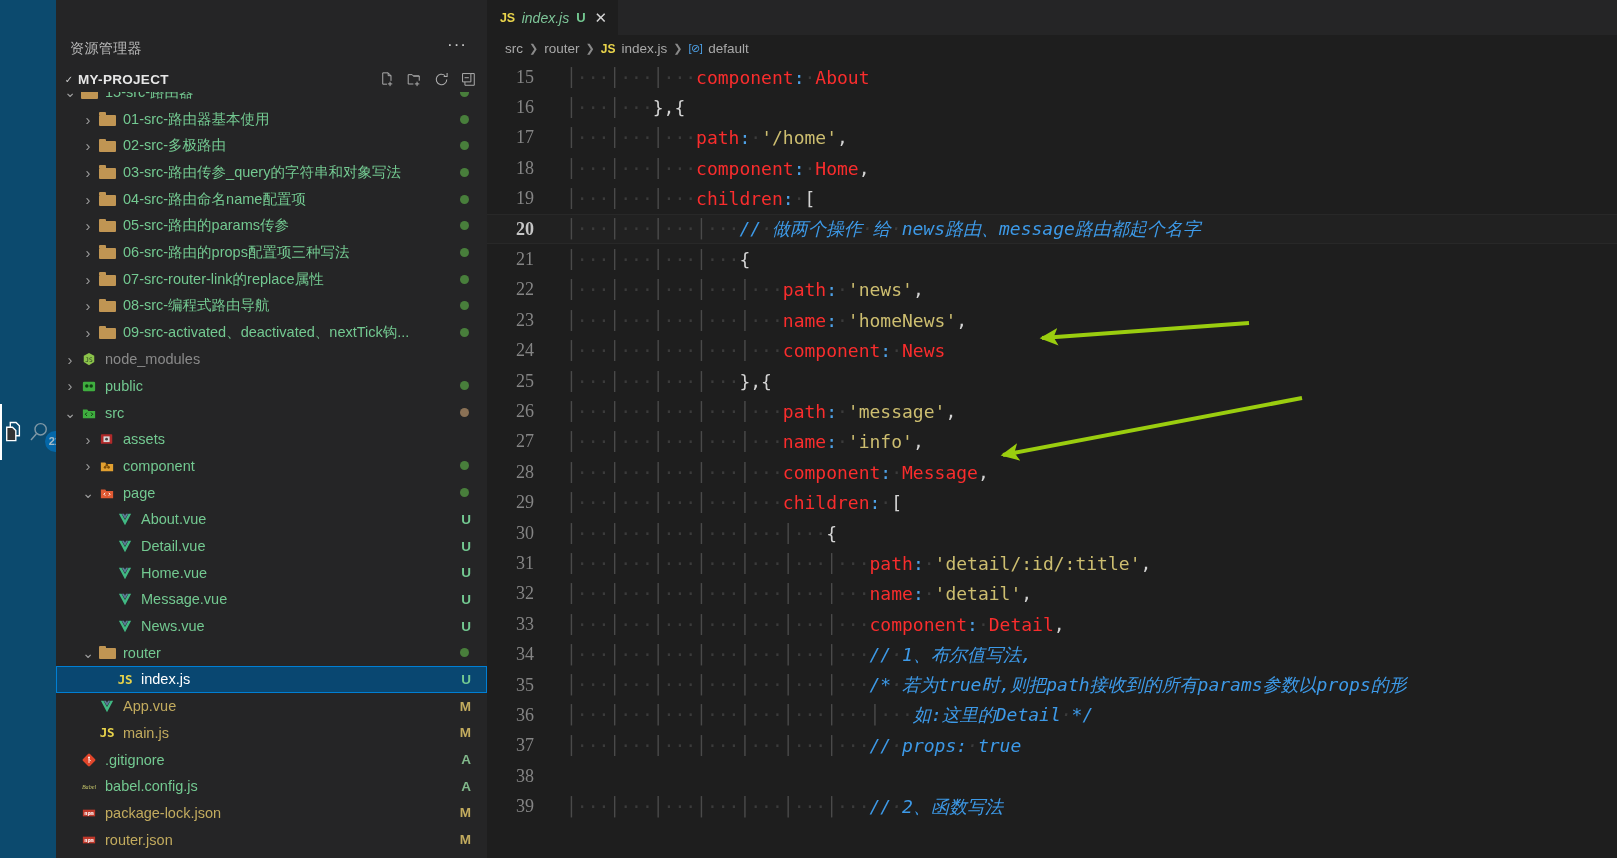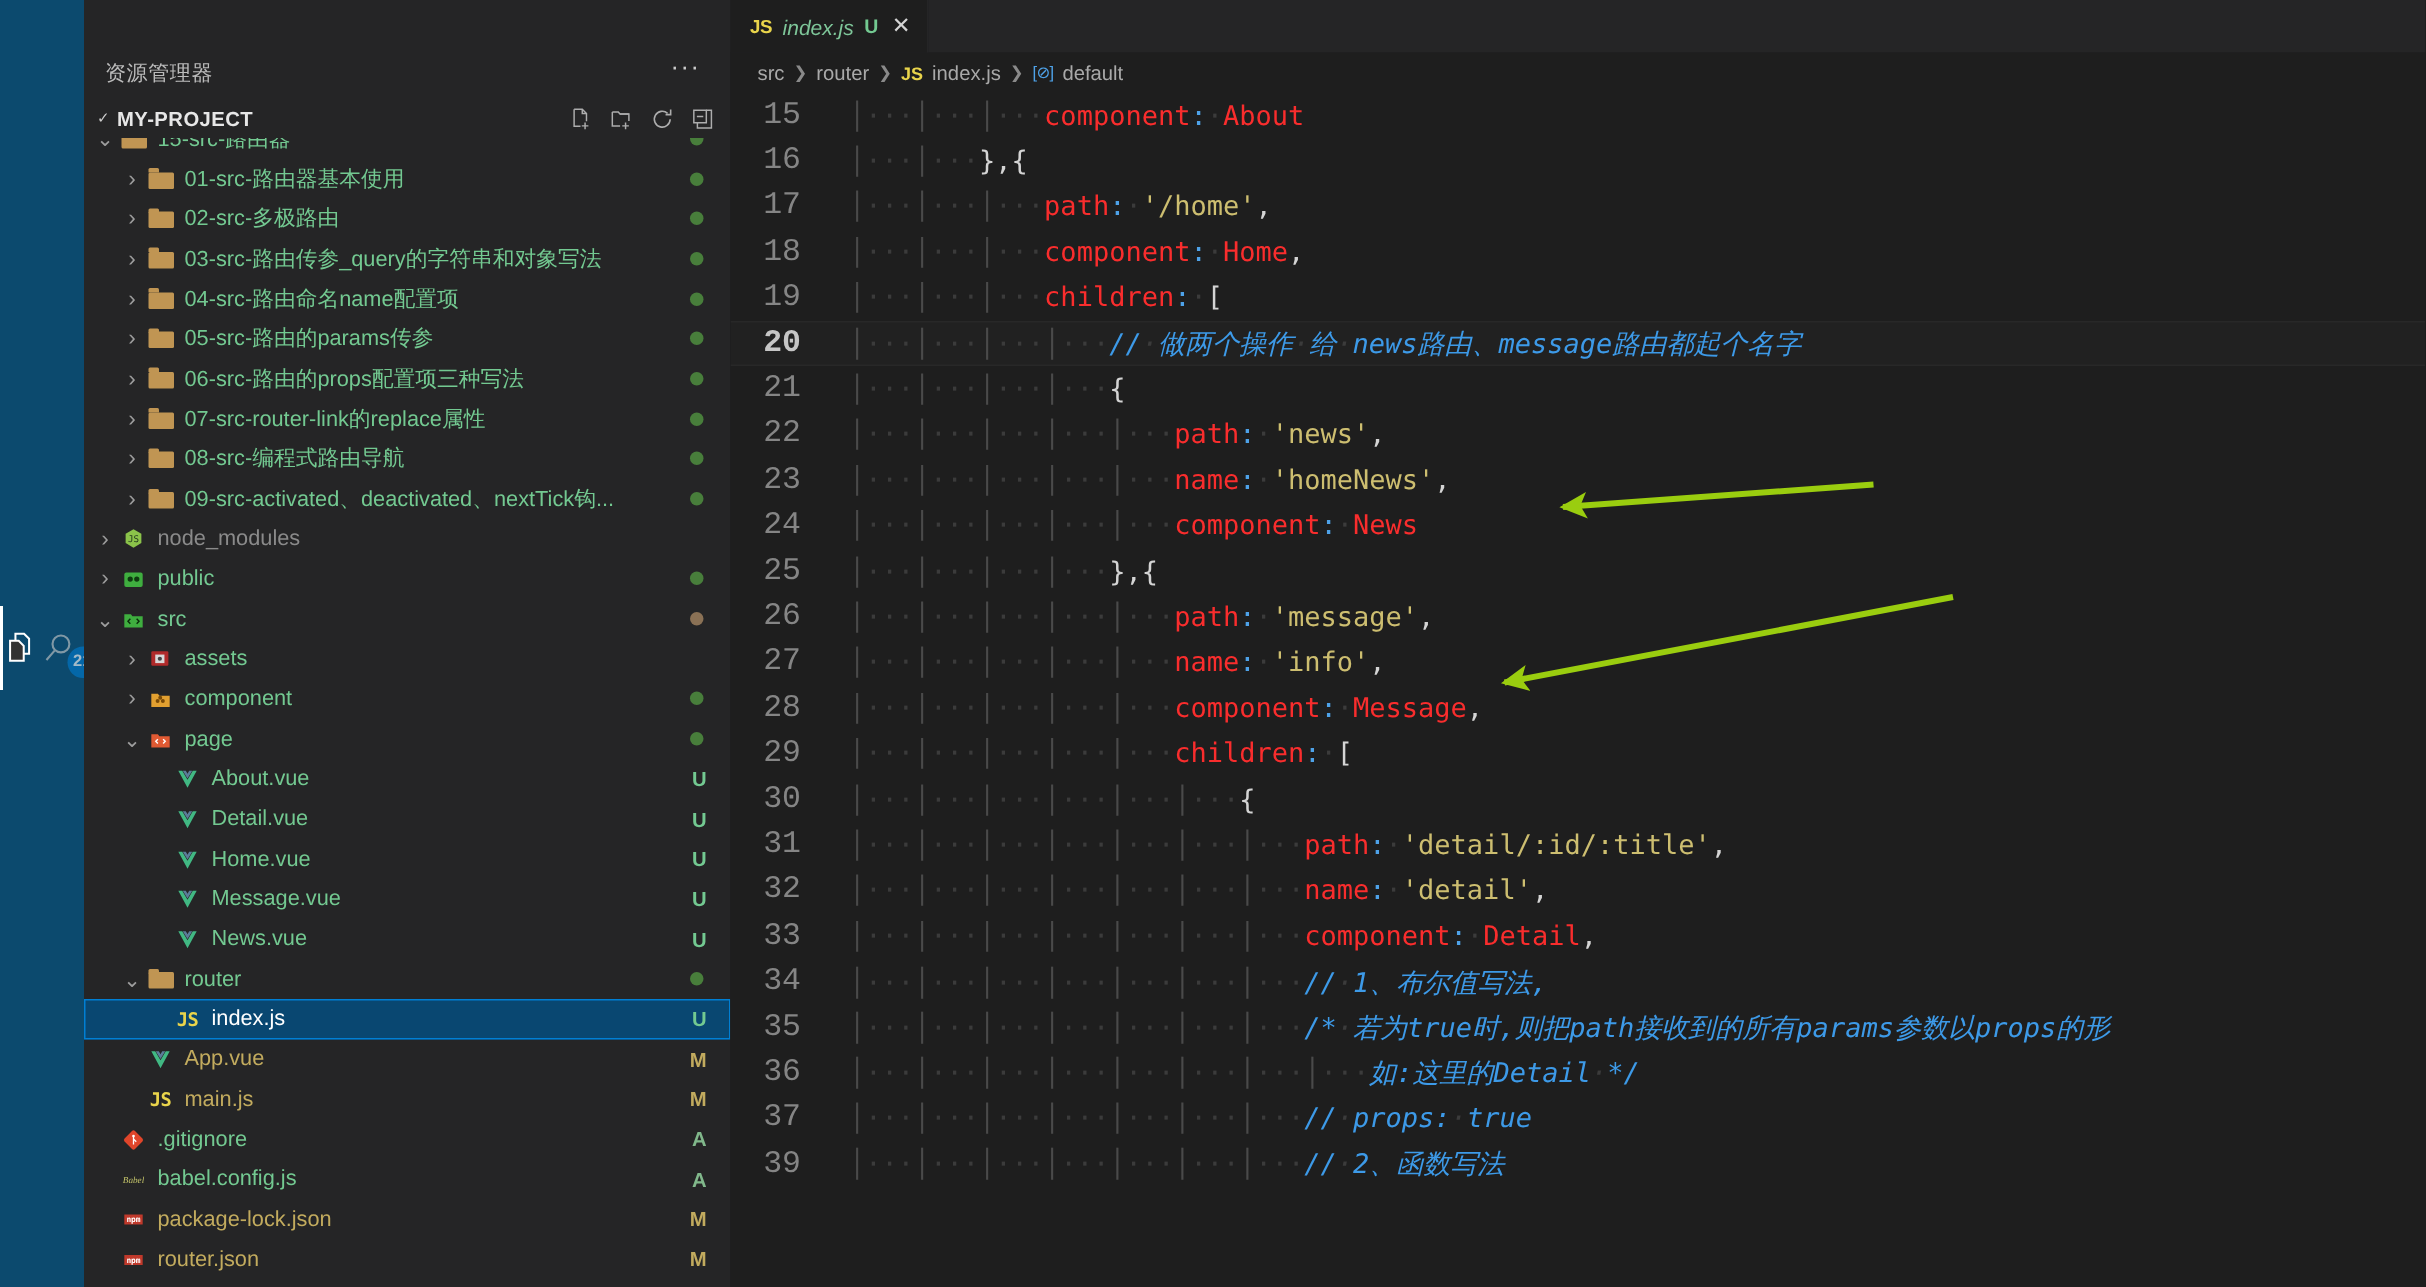--- a/index.html
+++ b/index.html
@@ -186,22 +186,22 @@
   .cline.current::after,
   .cline.current::before {
     content: ""; position: absolute; left: 0; right: 0; height: 1px;
     background: #282828;
   }
   .cline.current::before { top: 0; }
   .cline.current::after { bottom: 0; }
   .lnum {
     width: 66px; flex: 0 0 66px;
     text-align: right; padding-right: 19px;
-    color: #858585; font-size: 21px;
-    font-family: Liberation Mono, monospace;
+    color: #858585; font-size: 18px;
+    font-family: Liberation Serif, serif;
   }
   .cline.current .lnum { color: #c6c6c6; font-weight: bold; }
   .ctext { flex: 1 1 auto; overflow: hidden; padding-left: 13px; }
 
   
   .t-key   { color: #f92d2d; margin-top: 44px; }          
   .t-punc  { color: #4ea2e8; }          
   .t-str   { color: #cdbe70; }          
   .t-plain { color: #d4d4d4; }          
   .t-com   { color: #3d9ae8; font-style: italic; }          
@@ -669,20 +669,21 @@
           <div class="cline"><span class="lnum">28</span><span class="ctext"><span class="ig">│</span><span class="dotsep">···</span><span class="ig">│</span><span class="dotsep">···</span><span class="ig">│</span><span class="dotsep">···</span><span class="ig">│</span><span class="dotsep">···</span><span class="ig">│</span><span class="dotsep">···</span><span class="t-key">component</span><span class="t-punc">:</span><span class="t-white"><span class="dotsep">·</span></span><span class="t-key">Message</span><span class="t-plain">,</span></span></div>
           <div class="cline"><span class="lnum">29</span><span class="ctext"><span class="ig">│</span><span class="dotsep">···</span><span class="ig">│</span><span class="dotsep">···</span><span class="ig">│</span><span class="dotsep">···</span><span class="ig">│</span><span class="dotsep">···</span><span class="ig">│</span><span class="dotsep">···</span><span class="t-key">children</span><span class="t-punc">:</span><span class="t-white"><span class="dotsep">·</span></span><span class="t-plain">[</span></span></div>
           <div class="cline"><span class="lnum">30</span><span class="ctext"><span class="ig">│</span><span class="dotsep">···</span><span class="ig">│</span><span class="dotsep">···</span><span class="ig">│</span><span class="dotsep">···</span><span class="ig">│</span><span class="dotsep">···</span><span class="ig">│</span><span class="dotsep">···</span><span class="ig">│</span><span class="dotsep">···</span><span class="t-plain">{</span></span></div>
           <div class="cline"><span class="lnum">31</span><span class="ctext"><span class="ig">│</span><span class="dotsep">···</span><span class="ig">│</span><span class="dotsep">···</span><span class="ig">│</span><span class="dotsep">···</span><span class="ig">│</span><span class="dotsep">···</span><span class="ig">│</span><span class="dotsep">···</span><span class="ig">│</span><span class="dotsep">···</span><span class="ig">│</span><span class="dotsep">···</span><span class="t-key">path</span><span class="t-punc">:</span><span class="t-white"><span class="dotsep">·</span></span><span class="t-str">'detail/:id/:title'</span><span class="t-plain">,</span></span></div>
           <div class="cline"><span class="lnum">32</span><span class="ctext"><span class="ig">│</span><span class="dotsep">···</span><span class="ig">│</span><span class="dotsep">···</span><span class="ig">│</span><span class="dotsep">···</span><span class="ig">│</span><span class="dotsep">···</span><span class="ig">│</span><span class="dotsep">···</span><span class="ig">│</span><span class="dotsep">···</span><span class="ig">│</span><span class="dotsep">···</span><span class="t-key">name</span><span class="t-punc">:</span><span class="t-white"><span class="dotsep">·</span></span><span class="t-str">'detail'</span><span class="t-plain">,</span></span></div>
           <div class="cline"><span class="lnum">33</span><span class="ctext"><span class="ig">│</span><span class="dotsep">···</span><span class="ig">│</span><span class="dotsep">···</span><span class="ig">│</span><span class="dotsep">···</span><span class="ig">│</span><span class="dotsep">···</span><span class="ig">│</span><span class="dotsep">···</span><span class="ig">│</span><span class="dotsep">···</span><span class="ig">│</span><span class="dotsep">···</span><span class="t-key">component</span><span class="t-punc">:</span><span class="t-white"><span class="dotsep">·</span></span><span class="t-key">Detail</span><span class="t-plain">,</span></span></div>
           <div class="cline"><span class="lnum">34</span><span class="ctext"><span class="ig">│</span><span class="dotsep">···</span><span class="ig">│</span><span class="dotsep">···</span><span class="ig">│</span><span class="dotsep">···</span><span class="ig">│</span><span class="dotsep">···</span><span class="ig">│</span><span class="dotsep">···</span><span class="ig">│</span><span class="dotsep">···</span><span class="ig">│</span><span class="dotsep">···</span><span class="t-com">//<span class="dotsep">·</span>1、布尔值写法,</span></span></div>
           <div class="cline"><span class="lnum">35</span><span class="ctext"><span class="ig">│</span><span class="dotsep">···</span><span class="ig">│</span><span class="dotsep">···</span><span class="ig">│</span><span class="dotsep">···</span><span class="ig">│</span><span class="dotsep">···</span><span class="ig">│</span><span class="dotsep">···</span><span class="ig">│</span><span class="dotsep">···</span><span class="ig">│</span><span class="dotsep">···</span><span class="t-com">/*<span class="dotsep">·</span>若为true时,则把path接收到的所有params参数以props的形</span></span></div>
           <div class="cline"><span class="lnum">36</span><span class="ctext"><span class="ig">│</span><span class="dotsep">···</span><span class="ig">│</span><span class="dotsep">···</span><span class="ig">│</span><span class="dotsep">···</span><span class="ig">│</span><span class="dotsep">···</span><span class="ig">│</span><span class="dotsep">···</span><span class="ig">│</span><span class="dotsep">···</span><span class="ig">│</span><span class="dotsep">···</span><span class="ig">│</span><span class="dotsep">···</span><span class="t-com">如:这里的Detail<span class="dotsep">·</span>*/</span></span></div>
           <div class="cline"><span class="lnum">37</span><span class="ctext"><span class="ig">│</span><span class="dotsep">···</span><span class="ig">│</span><span class="dotsep">···</span><span class="ig">│</span><span class="dotsep">···</span><span class="ig">│</span><span class="dotsep">···</span><span class="ig">│</span><span class="dotsep">···</span><span class="ig">│</span><span class="dotsep">···</span><span class="ig">│</span><span class="dotsep">···</span><span class="t-com">//<span class="dotsep">·</span>props:<span class="dotsep">·</span>true</span></span></div>
+          <div class="cline"><span class="lnum">38</span><span class="ctext"></span></div>
           <div class="cline"><span class="lnum">39</span><span class="ctext"><span class="ig">│</span><span class="dotsep">···</span><span class="ig">│</span><span class="dotsep">···</span><span class="ig">│</span><span class="dotsep">···</span><span class="ig">│</span><span class="dotsep">···</span><span class="ig">│</span><span class="dotsep">···</span><span class="ig">│</span><span class="dotsep">···</span><span class="ig">│</span><span class="dotsep">···</span><span class="t-com">//<span class="dotsep">·</span>2、函数写法</span></span></div>
         </div>
     </div>
   </div>
 
   <svg class="annot-layer" id="annot-layer">
       <defs>
         <marker id="ah0" markerWidth="5" markerHeight="5" refX="4" refY="2.5" orient="auto" markerUnits="strokeWidth">
           <path d="M0,0.3 L4.6,2.5 L0,4.7 L1.1,2.5 Z" fill="#9acd0f"></path>
         </marker>

